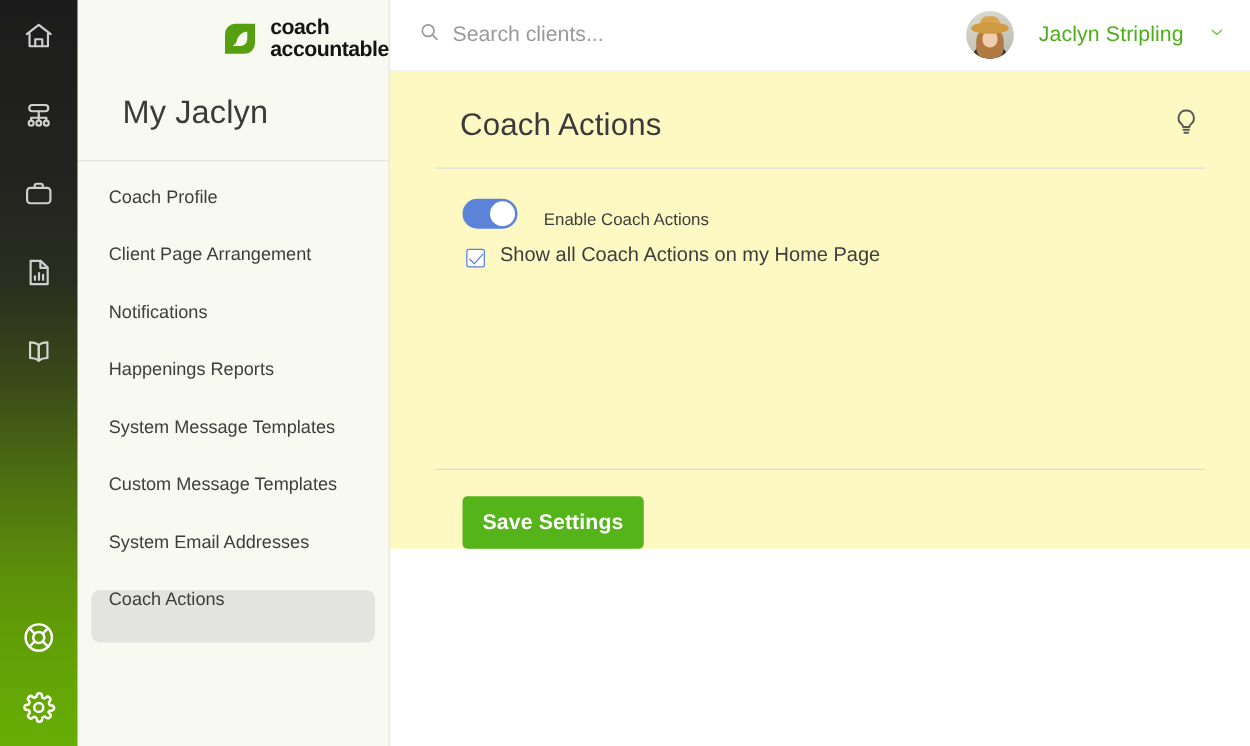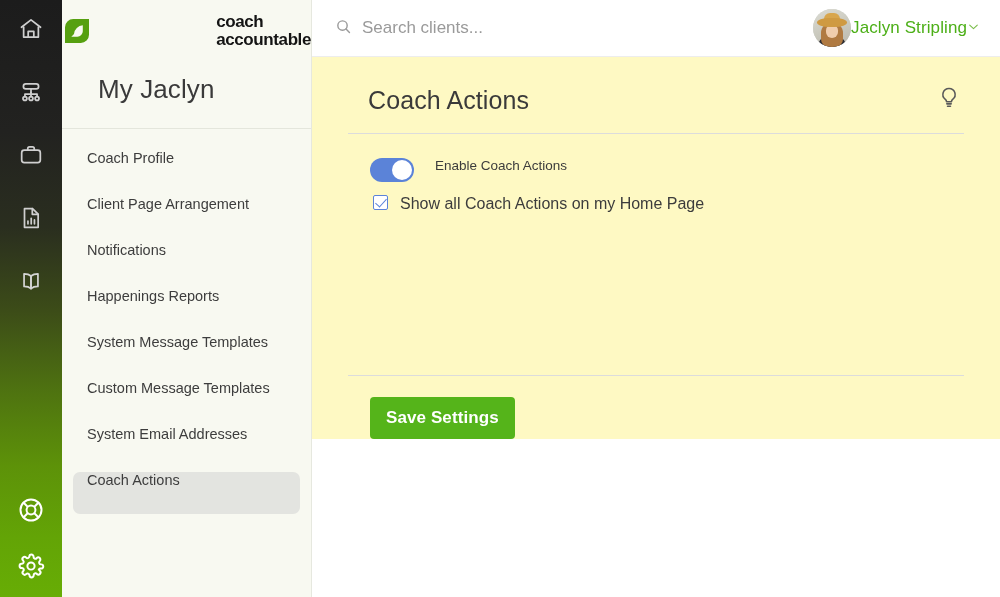--- a/index.html
+++ b/index.html
@@ -26,21 +26,21 @@
                justify-content: center; cursor: pointer; }
   .rail-icon svg { display: block; }
 
   
   .sidebar {
     width: 250px; flex: 0 0 250px; height: 597px;
     background: #f8f9f1;
     border-right: 1px solid #e6e8df;
     display: flex; flex-direction: column;
   }
-  .brand { height: 57px; display: flex; align-items: center; justify-content: space-between; padding-top: 4px; }
+  .brand { height: 57px; display: flex; align-items: center; justify-content: flex-end; padding-top: 4px; }
   .brand-mark { width: 30px; height: 30px; margin-right: 9px; position: relative; }
   .brand-text { display: flex; flex-direction: column; line-height: 1.02; }
   .brand-text .l1, .brand-text .l2 {
     font-size: 17px; font-weight: bold; color: #141414; letter-spacing: -0.4px;
   }
   .style-head {
     height: 72px; display: flex; align-items: center; padding: 0 0 6px 36px;
     border-bottom: 1px solid #e4e6dc;
   }
   .style-head h1 { font-size: 26px; font-weight: normal; color: #3a3a3a; letter-spacing: 0.1px; }
@@ -60,21 +60,21 @@
     height: 57px; flex: 0 0 57px; display: flex; align-items: center;
     border-bottom: 1px solid #ededed; padding: 0 16px 0 23px; background: #fff;
   }
   .search-wrap { display: flex; align-items: center; flex: 1 1 auto; gap: 10px; cursor: text; }
   .search-input {
     border: none; outline: none; background: transparent;
     font-size: 17px; color: #4b4b4b; font-family: "Liberation Sans", sans-serif;
     width: 330px; padding: 0;
   }
   .search-input::placeholder { color: #9a9a9a; }
-  .user { display: flex; align-items: center; gap: 0; cursor: pointer; padding-right: 4px; }
+  .user { display: flex; align-items: center; gap: 20px; cursor: pointer; padding-right: 4px; }
   .avatar {
     width: 38px; height: 38px; border-radius: 50%; overflow: hidden;
     background: #cfd2cc; position: relative; flex: 0 0 38px;
   }
   .avatar .sky { position: absolute; inset: 0; background: linear-gradient(160deg,#dcdcd4 0%, #c9c8bd 55%, #b9b6ac 100%); }
   .avatar .hair { position: absolute; left: 8px; top: 13px; width: 22px; height: 25px;
                   background: #b07a42; border-radius: 11px 11px 8px 8px; }
   .avatar .hat  { position: absolute; left: 4px; top: 9px; width: 30px; height: 9px;
                   background: #cf9a42; border-radius: 50%/60%; }
   .avatar .crown{ position: absolute; left: 11px; top: 4px; width: 16px; height: 10px;
@@ -87,21 +87,21 @@
   .user-name { font-size: 17px; color: #4caf17; letter-spacing: 0.1px; }
 
   .content { flex: 1 1 auto; padding: 0 36px 0 36px; display: flex; flex-direction: column; min-height: 0; }
   .page-head { display: flex; align-items: center; justify-content: space-between;
                padding: 27px 0 17px 20px; }
   .page-title { font-size: 25px; font-weight: normal; color: #3a3a3a; letter-spacing: 0.1px; }
   .bulb { padding: 2px 4px; cursor: pointer; }
   .rule { height: 1px; background: #dcdcdc; width: 100%; }
 
   .settings { padding: 24px 0 0 22px; flex: 1 1 auto; }
-  .row { display: flex; align-items: flex-start; }
+  .row { display: flex; align-items: flex-end; }
   .row-toggle { margin-bottom: 13px; }
   .toggle {
     width: 44px; height: 24px; border-radius: 12px; background: #5b83d8;
     position: relative; cursor: pointer; flex: 0 0 44px;
   }
   .toggle .knob {
     position: absolute; top: 2px; left: 22px; width: 20px; height: 20px;
     border-radius: 50%; background: #fff;
   }
   .row-toggle .label { margin-left: 21px; font-size: 13.5px; color: #3c3c3c; }

